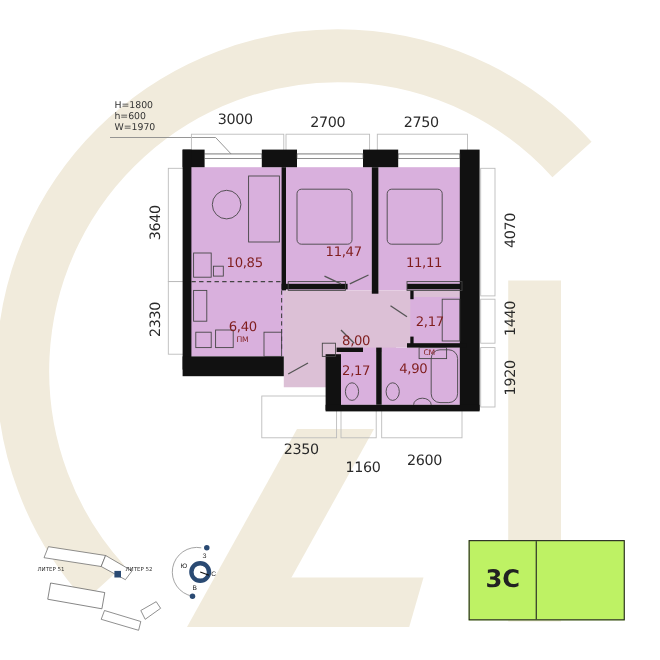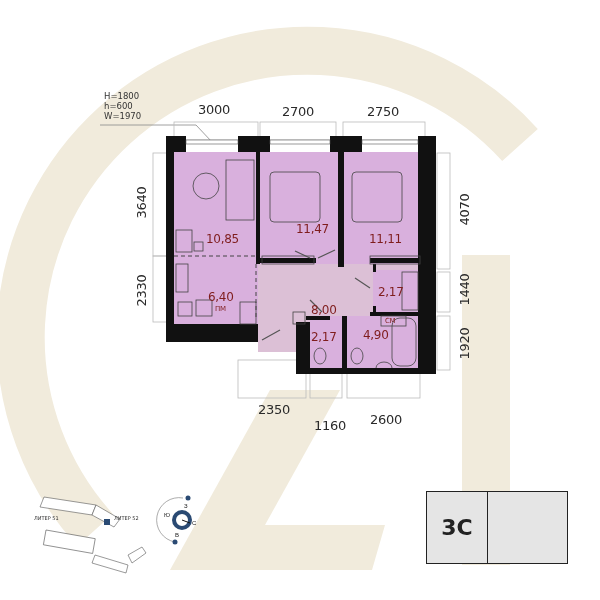--- a/index.html
+++ b/index.html
@@ -4,21 +4,21 @@
 <style>
   html,body{margin:0;padding:0;background:#fff;}
   body{width:600px;height:600px;position:relative;overflow:hidden;font-family:"Liberation Sans",sans-serif;color:#222;}
   .abs{position:absolute;}
   .wm{position:absolute;left:0;top:0;width:600px;height:600px;pointer-events:none;}
   .dim{position:absolute;font-family:"DejaVu Sans",sans-serif;font-size:13px;color:#2a2a2a;letter-spacing:-0.3px;}
   .dim.v{transform:rotate(-90deg);transform-origin:center;}
   .note{position:absolute;font-family:"DejaVu Sans",sans-serif;font-size:8.5px;line-height:10px;color:#333;}
   .area{position:absolute;font-family:"DejaVu Sans",sans-serif;font-size:12px;color:#7f1d1d;letter-spacing:-0.3px;}
   .plan{position:absolute;left:0;top:0;width:600px;height:600px;}
-  .info{position:absolute;left:426px;top:491px;width:140px;height:71px;border:1px solid #222;background:#e5e5e5;display:flex;}
+  .info{position:absolute;left:426px;top:491px;width:140px;height:71px;border:1px solid #222;background:#bef264;display:flex;}
   .info .code{width:60px;border-right:1px solid #222;display:flex;align-items:center;justify-content:center;font-family:"DejaVu Sans",sans-serif;font-size:22px;font-weight:bold;color:#222;}
   .info .vals{flex:1;display:flex;flex-direction:column;align-items:center;justify-content:center;font-family:"DejaVu Sans",sans-serif;font-size:19px;color:#222;line-height:26px;letter-spacing:-0.5px;}
   .site{position:absolute;left:20px;top:485px;width:200px;height:100px;}
   .site .lbl{position:absolute;font-size:5px;color:#333;font-family:"DejaVu Sans",sans-serif;}
 </style>
 </head>
 <body>
 
 <svg class="wm" viewBox="0 0 600 600">
   <path d="M 95 530 A 245 245 0 1 1 520 145" fill="none" stroke="#f1ebdc" stroke-width="48"></path>

